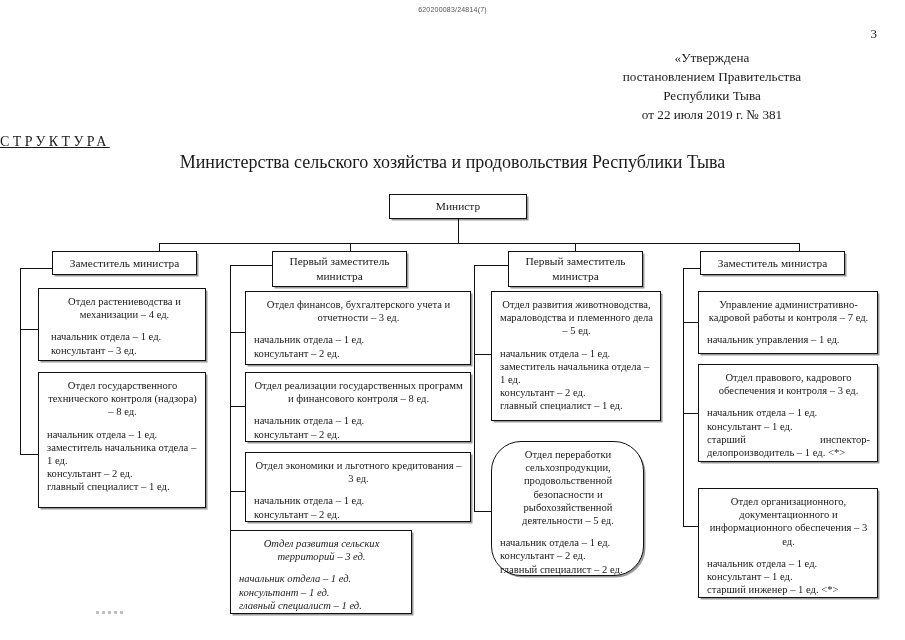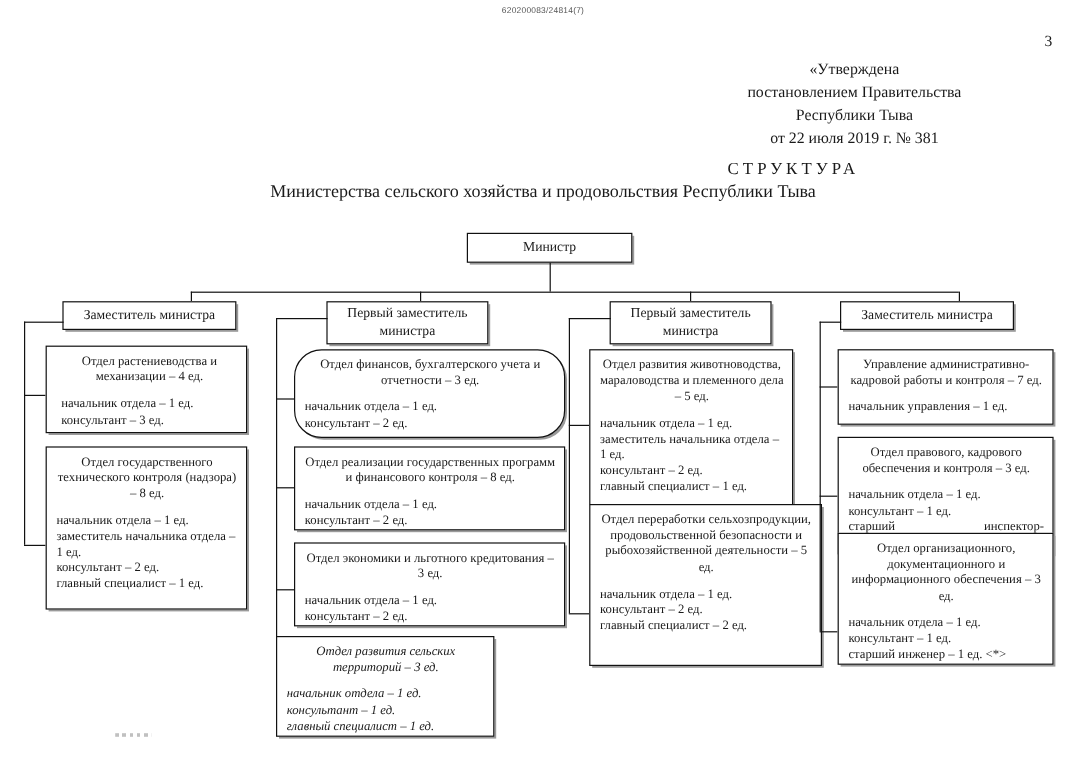--- a/index.html
+++ b/index.html
@@ -42,30 +42,31 @@
     text-align: center;
     font-size: 13.2px;
     line-height: 19px;
   }
   .approval div { white-space: nowrap; }
 
   .title-main {
     position: absolute;
     left: 0; top: 134px;
     width: 716px;
-    text-align: right;
+    text-align: left;
     font-size: 14px;
     letter-spacing: 3.4px;
+    text-decoration: underline;
   }
   .title-sub {
     position: absolute;
     left: 0; top: 152px;
     width: 905px;
     text-align: center;
-    font-size: 15px;
+    font-size: 18px;
   }
 
   
   .box {
     position: absolute;
     box-sizing: border-box;
     border: 1px solid #111;
     background: #fff;
     box-shadow: 2px 2px 0 -0.5px #9a9a9a;
   }
@@ -183,21 +184,21 @@
     </div>
   </div>
 
   <div class="ln-h" style="left:230px; top:265px; width:43px;"></div>
   <div class="ln-v" style="left:230px; top:265px; height:310px;"></div>
   <div class="ln-h" style="left:230px; top:332px; width:15px;"></div>
   <div class="ln-h" style="left:230px; top:406px; width:15px;"></div>
   <div class="ln-h" style="left:230px; top:491px; width:15px;"></div>
   <div class="ln-h" style="left:230px; top:575px; width:15px;"></div>
 
-  <div class="box unit-box" style="left:245px; top:291px; width:226px; height:74px;border-radius:23px;">
+  <div class="box unit-box" style="left:245px; top:291px; width:226px; height:74px;">
     <div class="box-head">Отдел финансов, бухгалтерского учета и отчетности – 3 ед.</div>
     <div class="box-lines">
       <div class="ln">начальник отдела – 1 ед.</div>
       <div class="ln">консультант – 2 ед.</div>
     </div>
   </div>
 
   <div class="box unit-box" style="left:245px; top:372px; width:226px; height:70px;">
     <div class="box-head">Отдел реализации государственных программ и финансового контроля – 8 ед.</div>
     <div class="box-lines">
@@ -231,21 +232,21 @@
   <div class="box unit-box" style="left:491px; top:291px; width:170px; height:130px;">
     <div class="box-head">Отдел развития животноводства, мараловодства и племенного дела – 5 ед.</div>
     <div class="box-lines">
       <div class="ln">начальник отдела – 1 ед.</div>
       <div class="ln">заместитель начальника отдела – 1 ед.</div>
       <div class="ln">консультант – 2 ед.</div>
       <div class="ln">главный специалист – 1 ед.</div>
     </div>
   </div>
 
-  <div class="box unit-box" style="left:491px; top:420px; width:194px; height:135px;">
+  <div class="box unit-box" style="left:491px; top:441px; width:153px; height:135px;border-radius:30px;">
     <div class="box-head">Отдел переработки сельхозпродукции, продовольственной безопасности и рыбохозяйственной деятельности – 5 ед.</div>
     <div class="box-lines">
       <div class="ln">начальник отдела – 1 ед.</div>
       <div class="ln">консультант – 2 ед.</div>
       <div class="ln">главный специалист – 2 ед.</div>
     </div>
   </div>
 
   <div class="ln-h" style="left:683px; top:268px; width:18px;"></div>
   <div class="ln-v" style="left:683px; top:268px; height:258px;"></div>
@@ -266,21 +267,21 @@
       <div class="ln">начальник отдела – 1 ед.</div>
       <div class="ln">консультант – 1 ед.</div>
       <div class="ln spread">
         <span>старший</span>
         <span>инспектор-</span>
       </div>
       <div class="ln">делопроизводитель – 1 ед. &lt;*&gt;</div>
     </div>
   </div>
 
-  <div class="box unit-box" style="left:698px; top:444px; width:180px; height:110px;">
+  <div class="box unit-box" style="left:698px; top:488px; width:180px; height:110px;">
     <div class="box-head">Отдел организационного, документационного и информационного обеспечения – 3 ед.</div>
     <div class="box-lines">
       <div class="ln">начальник отдела – 1 ед.</div>
       <div class="ln">консультант – 1 ед.</div>
       <div class="ln">старший инженер – 1 ед. &lt;*&gt;</div>
     </div>
   </div>
 
   <div class="scan-artifact"></div>
 </div>

